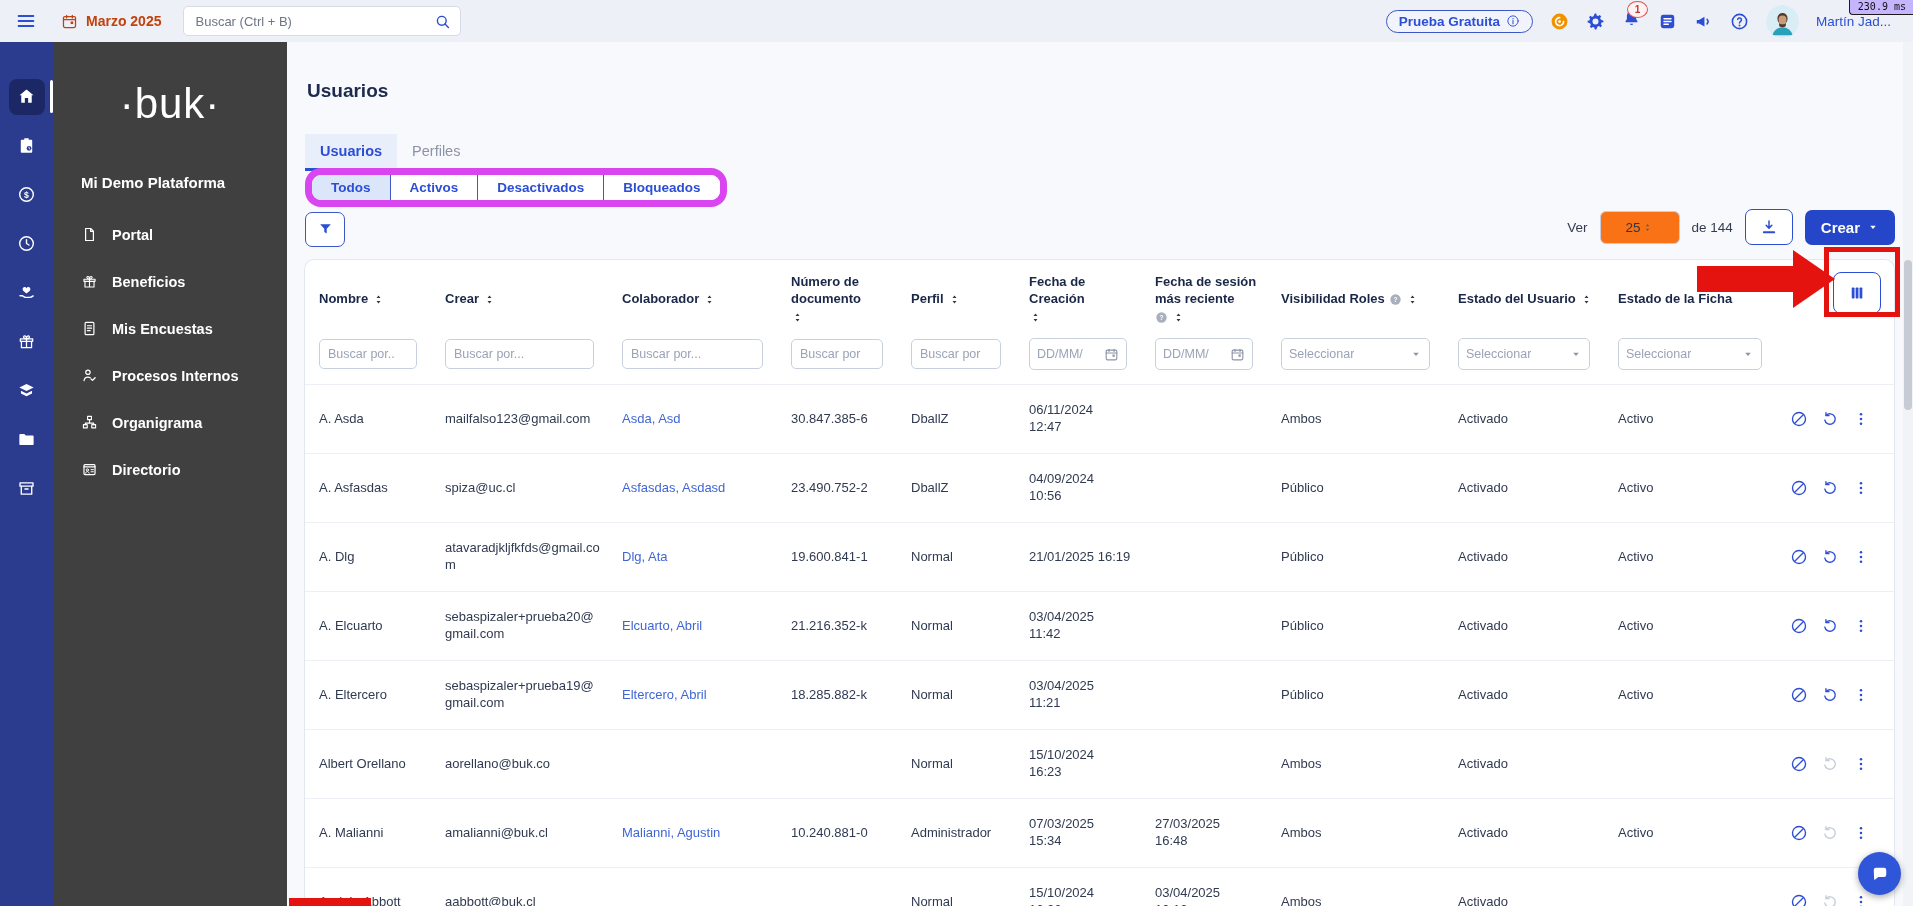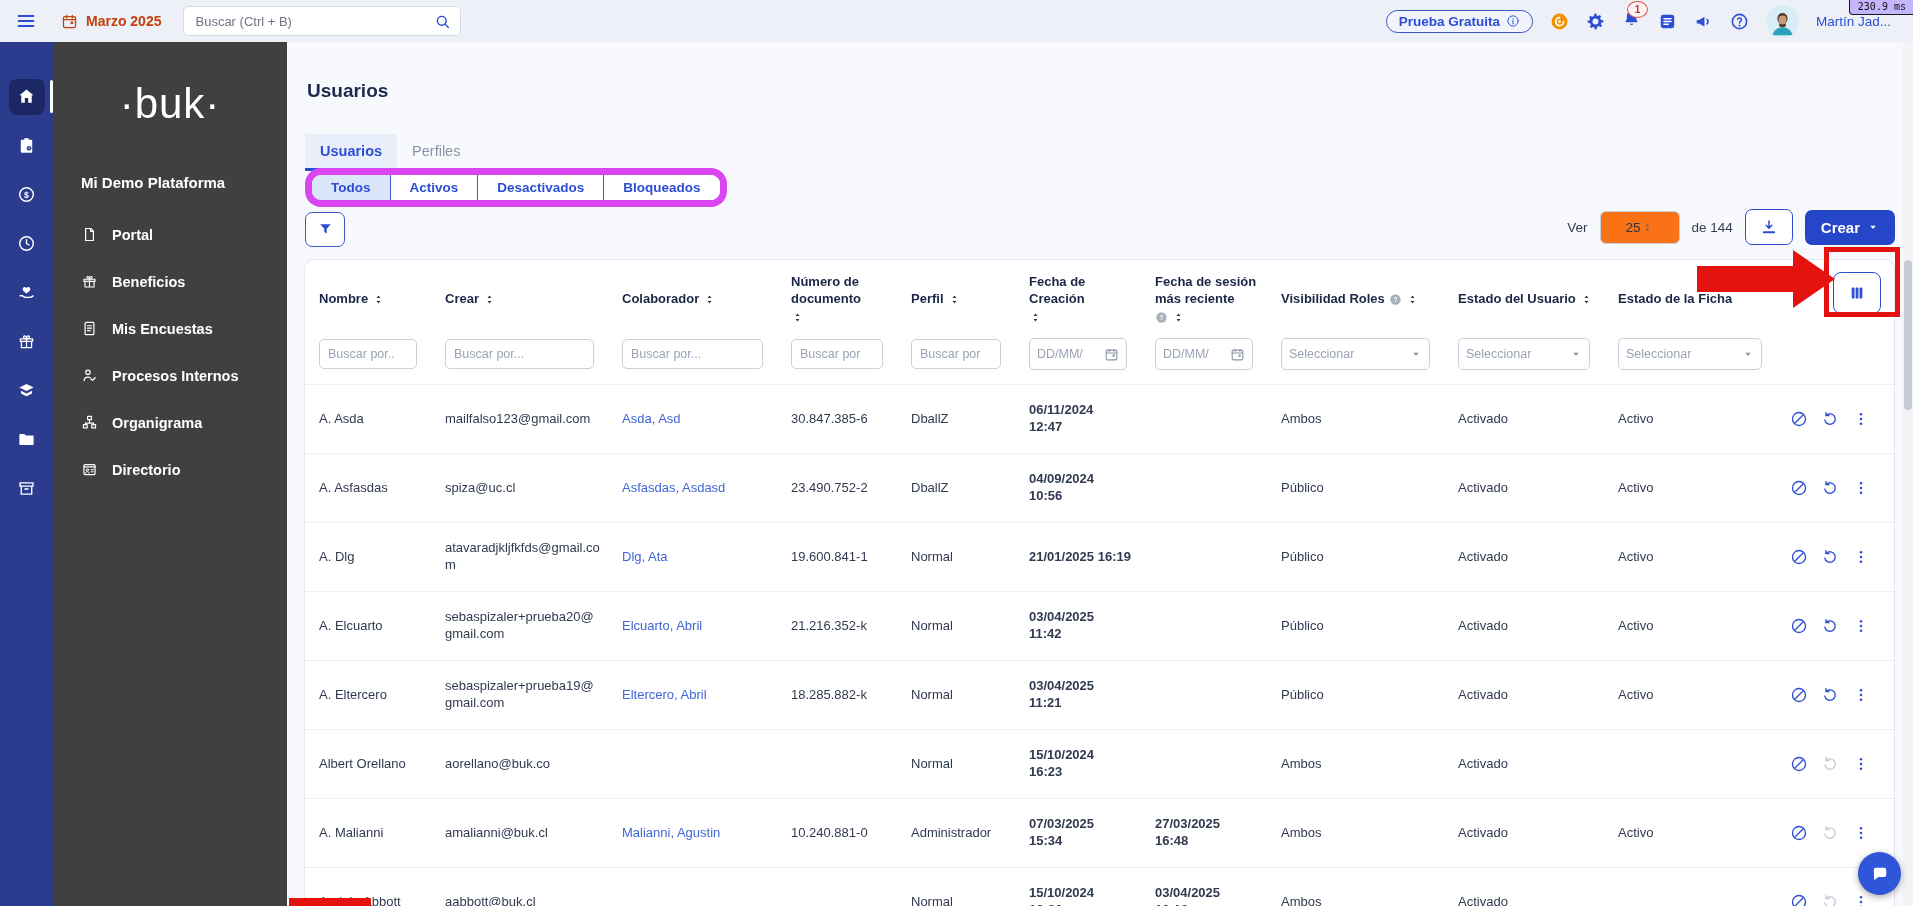--- a/index.html
+++ b/index.html
@@ -94,21 +94,21 @@
   .f-input::placeholder{color:#9aa3b5;}
   .f-date,.f-select{height:30px;border:1px solid #c9d0dd;border-radius:5px;display:flex;
     align-items:center;justify-content:space-between;padding:0 7px;cursor:pointer;background:#fff;}
   .f-date span,.f-select span{font-size:12.5px;color:#9aa3b5;white-space:nowrap;overflow:hidden;}
   .f-date .icon{font-size:15px;color:#8b93a6;}
   .f-select .icon{font-size:12px;color:#8b93a6;}
   tbody tr{border-top:1px solid #eceff5;}
   tbody td{height:56px;padding:6px 8px 6px 14px;font-size:13px;color:#303a50;line-height:1.3;
     word-break:break-word;}
   td.c-email{word-break:break-all;}
-  td.c-fecha_creacion,td.c-fecha_sesion{white-space:pre-line;font-weight:bold;}
+  td.c-fecha_creacion,td.c-fecha_sesion{white-space:pre-line;}
   td.c-colaborador a{color:#4066d6;text-decoration:none;cursor:pointer;}
   .actions{display:flex;align-items:center;gap:13px;color:#2c4ed4;font-size:18px;}
   .actions .act{cursor:pointer;display:inline-flex;}
   .actions .act.disabled{color:#c6ccd8;}
   .cols-btn{position:absolute;top:12px;right:13px;width:46px;height:40px;border:1.5px solid #2c4ed4;
     border-radius:8px;background:#fff;display:flex;align-items:center;justify-content:center;
     color:#2c4ed4;font-size:18px;cursor:pointer;z-index:3;}
 
   
   .anno{position:absolute;z-index:50;}

